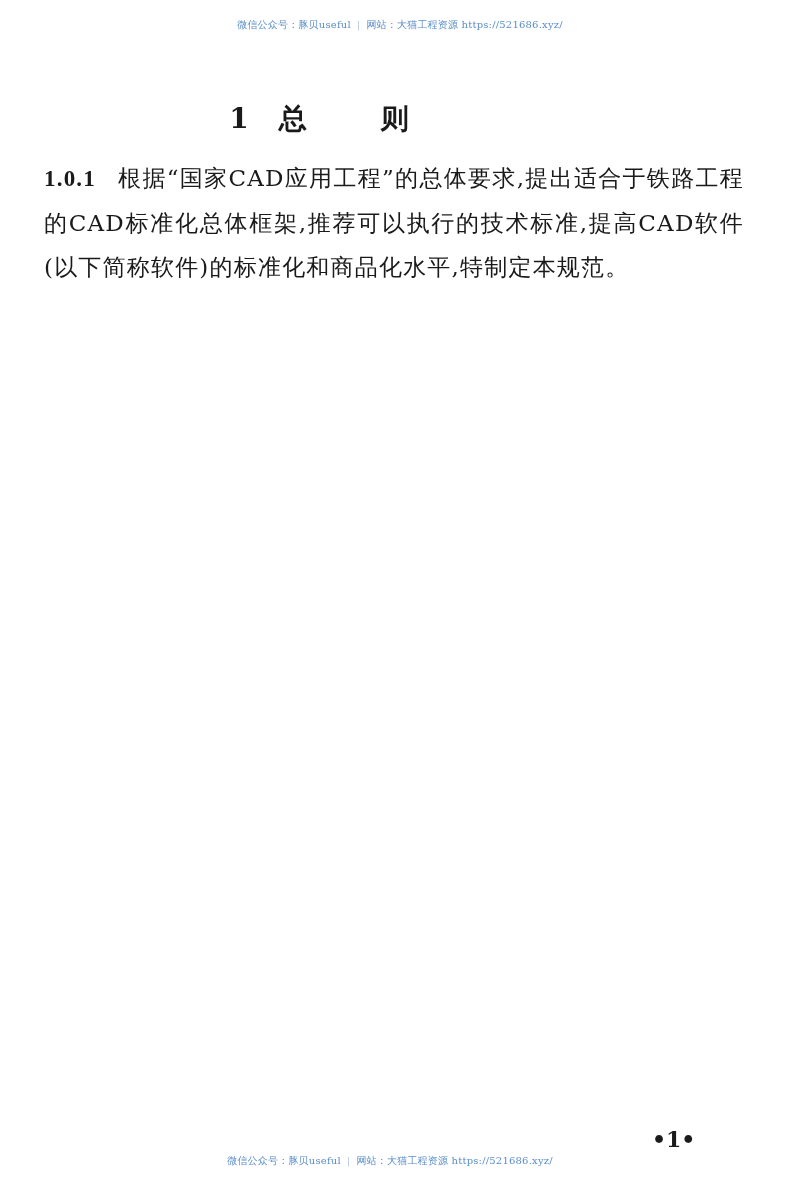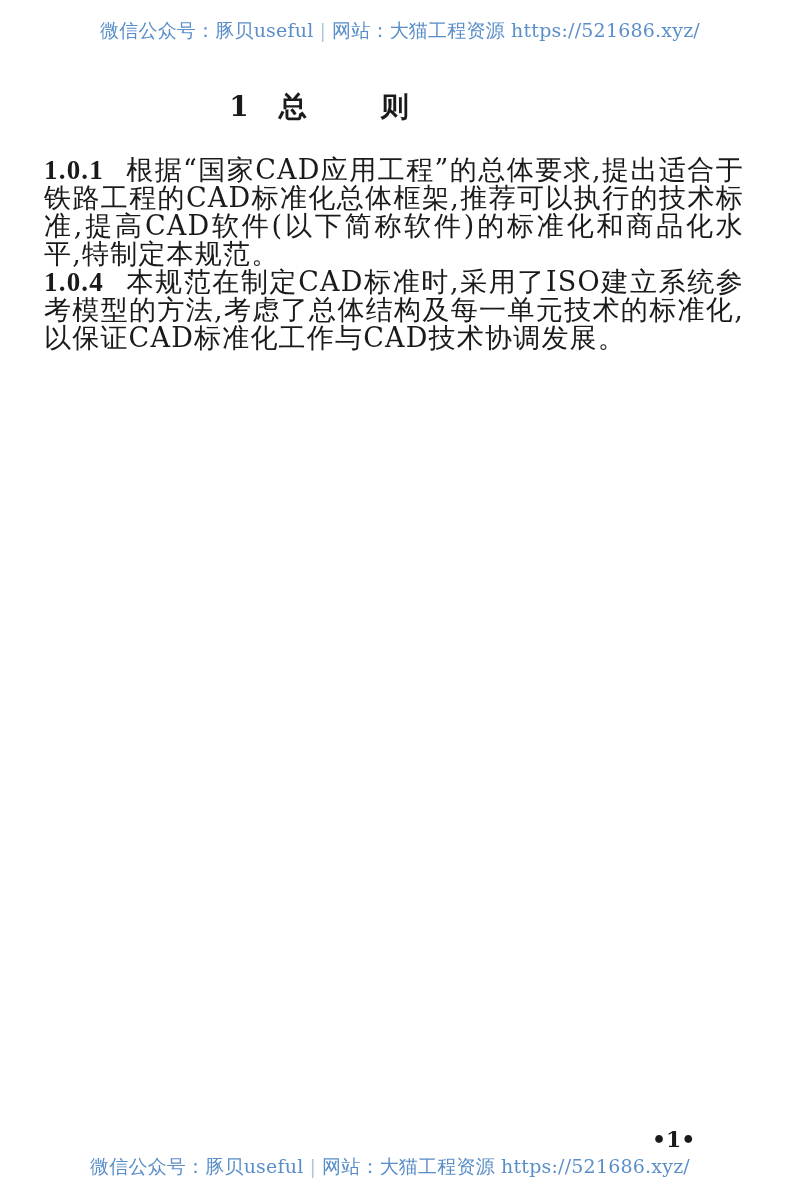--- a/index.html
+++ b/index.html
@@ -1,46 +1,45 @@
 <!DOCTYPE html>
 <html><head>
   <meta charset="utf-8">
   <style>
     html, body { margin: 0; padding: 0; background: #ffffff; }
     body { width: 800px; height: 1202px; position: relative; overflow: hidden;
            font-family: "DejaVu Serif", "Liberation Serif", serif; color: #1a1a1a; }
     .watermark { position: absolute; left: 0; width: 800px; text-align: center;
                  font-family: "DejaVu Serif", "Liberation Serif", serif;
-                 font-size: 19px; color: #5a8ec9; letter-spacing: 0.2px; }
+                 font-size: 10px; color: #5a8ec9; letter-spacing: 0.2px; }
     .watermark.top { top: 18px; }
     .watermark.bottom { top: 1154px; left: -10px; }
     .watermark .sep { color: #b0c4de; margin: 0 6px; }
-    .title { position: absolute; top: 88px; left: 0; width: 640px; text-align: center;
+    .title { position: absolute; top: 100px; left: 0; width: 640px; text-align: center;
              font-size: 28px; font-weight: bold; letter-spacing: 2px; }
     .title .num { margin-right: 28px; }
     .title .gap { display: inline-block; width: 72px; }
     .content { position: absolute; top: 156px; left: 44px; width: 700px;
-               font-size: 27px; line-height: 28px; letter-spacing: 1.2px; text-align: justify; }
+               font-size: 23px; line-height: 44px; letter-spacing: 1.2px; text-align: justify; }
     .clause { margin: 0; }
     .clause-no { font-weight: bold; font-family: "Liberation Serif", serif; margin-right: 22px; }
     .page-no { position: absolute; top: 1126px; left: 652px; font-size: 22px; font-weight: bold; }
   </style>
 </head>
 <body>
 
 <div class="watermark top">
   <span>微信公众号：豚贝useful</span><span class="sep">|</span><span>网站：大猫工程资源 https://521686.xyz/</span>
 </div>
 
 <div class="title">
   <span class="num">1</span><span>总</span><span class="gap"></span><span>则</span>
 </div>
 
 <div class="content">
   <p class="clause"><span class="clause-no">1.0.1</span><span>根据“国家CAD应用工程”的总体要求,提出适合于铁路工程的CAD标准化总体框架,推荐可以执行的技术标准,提高CAD软件(以下简称软件)的标准化和商品化水平,特制定本规范。</span></p>
-  <p class="clause"><span class="clause-no">1.0.4</span><span>本规范在制定CAD标准时,采用了ISO建立系统参考模型的方法,考虑了总体结构及每一单元技术的标准化,以保证CAD标准化工作与CAD技术协调发展。</span></p>
 </div>
 
 <div class="page-no">•1•</div>
 
 <div class="watermark bottom">
   <span>微信公众号：豚贝useful</span><span class="sep">|</span><span>网站：大猫工程资源 https://521686.xyz/</span>
 </div>
 
 </body></html>

